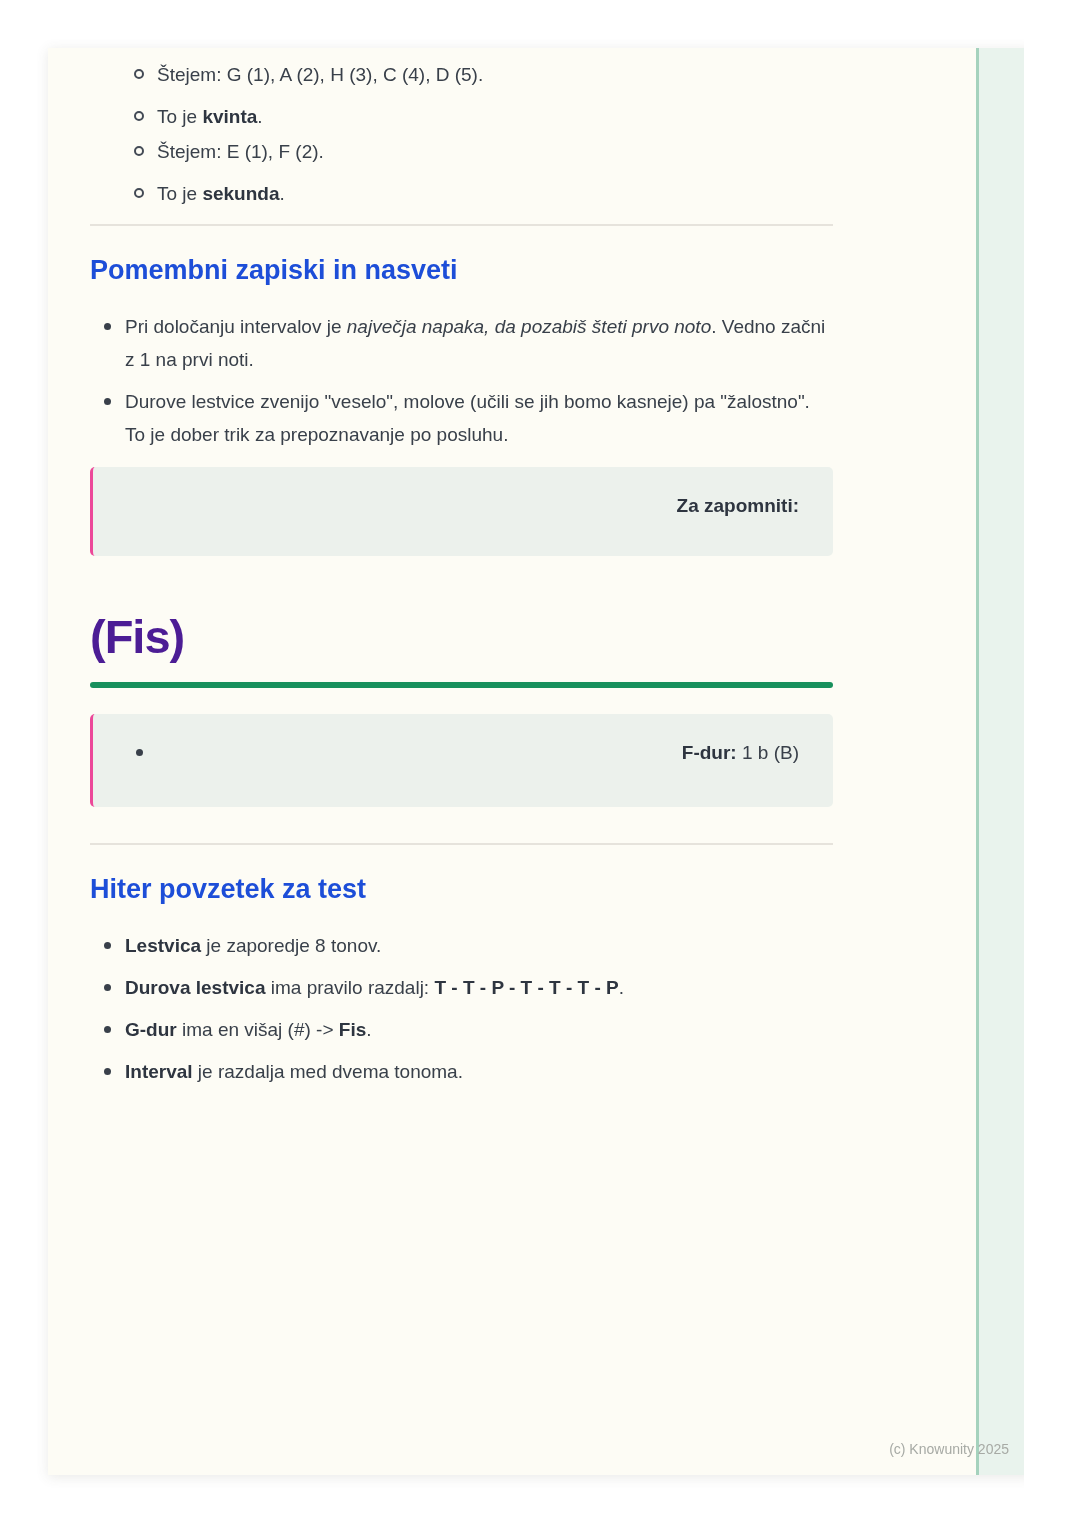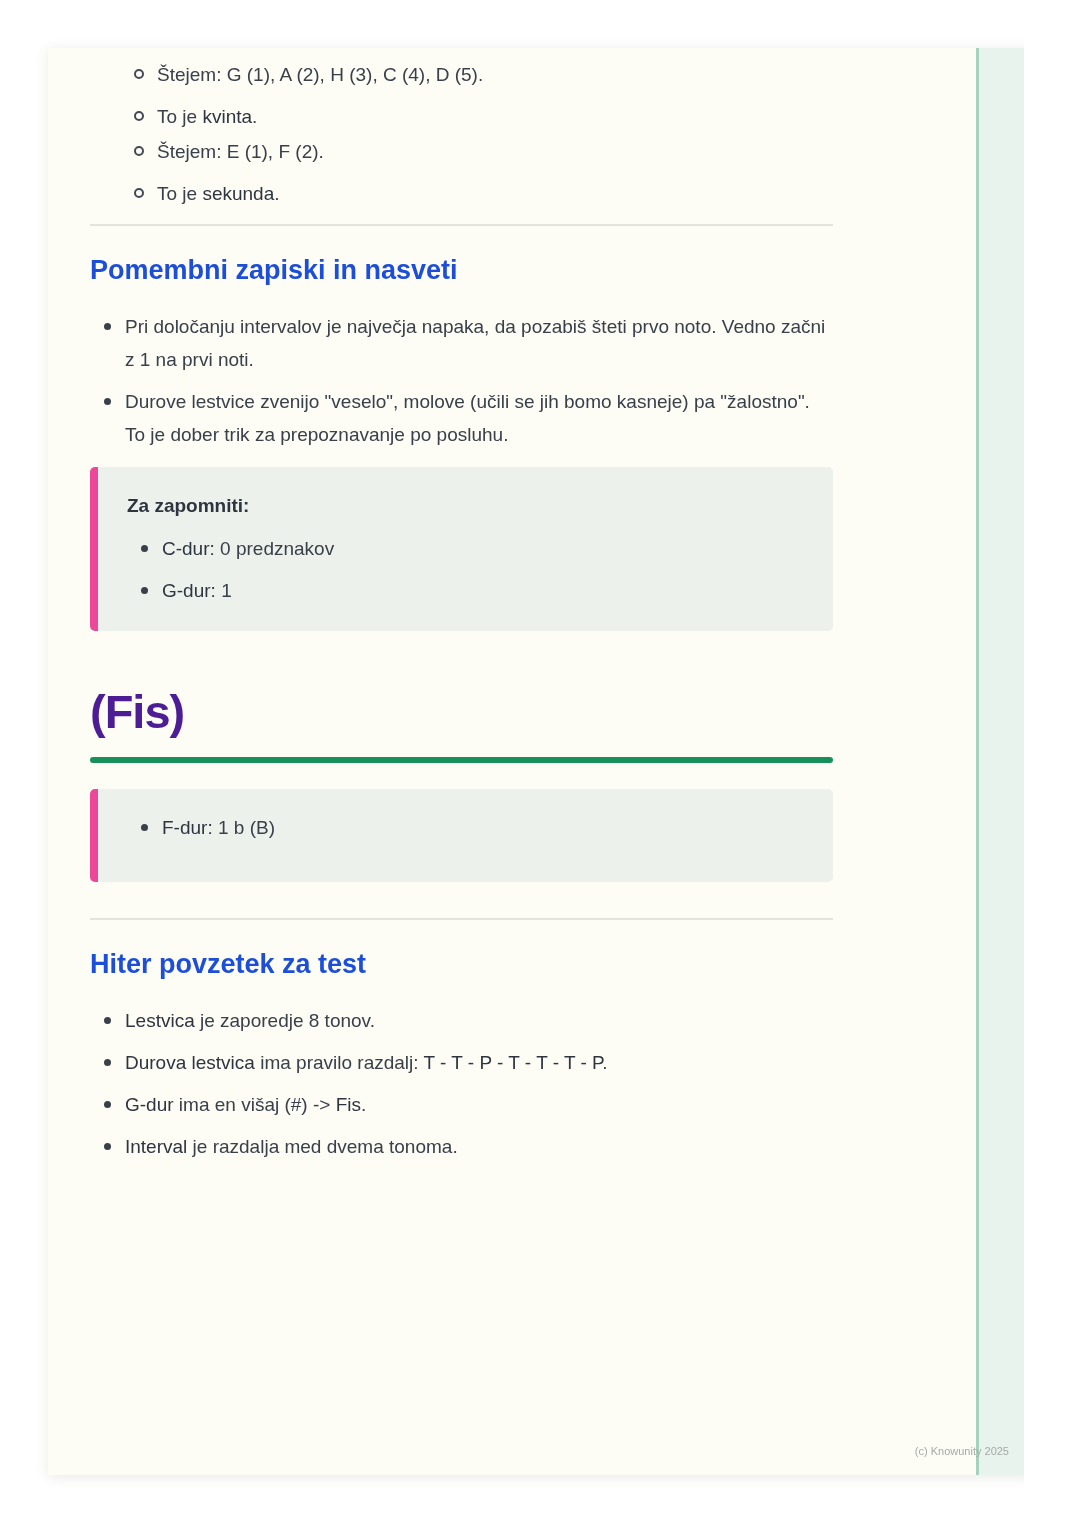--- a/index.html
+++ b/index.html
@@ -78,46 +78,47 @@
     top: 11px;
     width: 6px;
     height: 6px;
     border-radius: 50%;
     border: 2.5px solid #434a55;
     background: transparent;
   }
   li.gap-top { margin-top: 11px; }
   li.tight { margin-top: -7px; }
 
-  .b { font-weight: 400; color: #2e3540; }
-  .i { }
+  .b { font-weight: 700; color: #2e3540; }
+  .i { font-style: italic; }
 
   .divider {
     border: none;
     height: 0;
     border-top: 2px solid #e6e3dc;
     margin: 14px 0 0 0;
     width: 100%;
   }
   .divider-2 { margin-top: 36px; }
 
   h2.section-heading {
     color: #1d4ed8;
     font-size: 27px;
     line-height: 36px;
     font-weight: 700;
     margin: 26px 0 22px 0;
   }
 
   .callout {
     background: #ecf1ec;
-    border-left: 8px solid #ec4899;
+    border-left: 3px solid #ec4899;
     border-radius: 5px;
     padding: 22px 34px 24px 29px;
     margin-top: 16px;
+    text-align: right;
   }
   .callout .callout-title {
     margin: 0 0 10px 0;
     font-size: 19px;
     line-height: 33px;
     font-weight: 700;
     color: #2e3540;
   }
   .callout ul.blist li { margin-bottom: 9px; }
   .callout ul.blist li:last-child { margin-bottom: 0; }
@@ -136,21 +137,21 @@
     background: #18905c;
     border-radius: 3px;
     margin-top: 18px;
     width: 100%;
   }
 
   .footer {
     position: absolute;
     right: 24px;
     bottom: 18px;
-    font-size: 11px;
+    font-size: 14px;
     color: #a7aaa5;
     z-index: 3;
   }
 </style>
 </head>
 <body>
 
 <div class="stage">
   <div class="card">
     <div class="strip"></div>
@@ -168,24 +169,20 @@
 
       <h2 class="section-heading">Pomembni zapiski in nasveti</h2>
 
       <ul class="blist">
         <li class="main"><span><span>Pri določanju intervalov je </span><span class="i">največja napaka, da pozabiš šteti prvo noto</span><span>. Vedno začni z 1 na prvi noti.</span></span></li>
         <li class="main"><span><span>Durove lestvice zvenijo "veselo", molove (učili se jih bomo kasneje) pa "žalostno". To je dober trik za prepoznavanje po posluhu.</span></span></li>
       </ul>
 
       <div class="callout">
         <p class="callout-title">Za zapomniti:</p>
-        <ul class="blist">
-          <li class="main"><span><span class="b">C-dur:</span><span> 0 predznakov</span></span></li>
-          <li class="main"><span><span class="b">G-dur:</span><span> 1</span></span></li>
-        </ul>
       </div>
 
       <h1 class="page-title">(Fis)</h1>
       <div class="title-rule"></div>
 
       <div class="callout pad-lg">
         <ul class="blist">
           <li class="main"><span><span class="b">F-dur:</span><span> 1 b (B)</span></span></li>
         </ul>
       </div>

